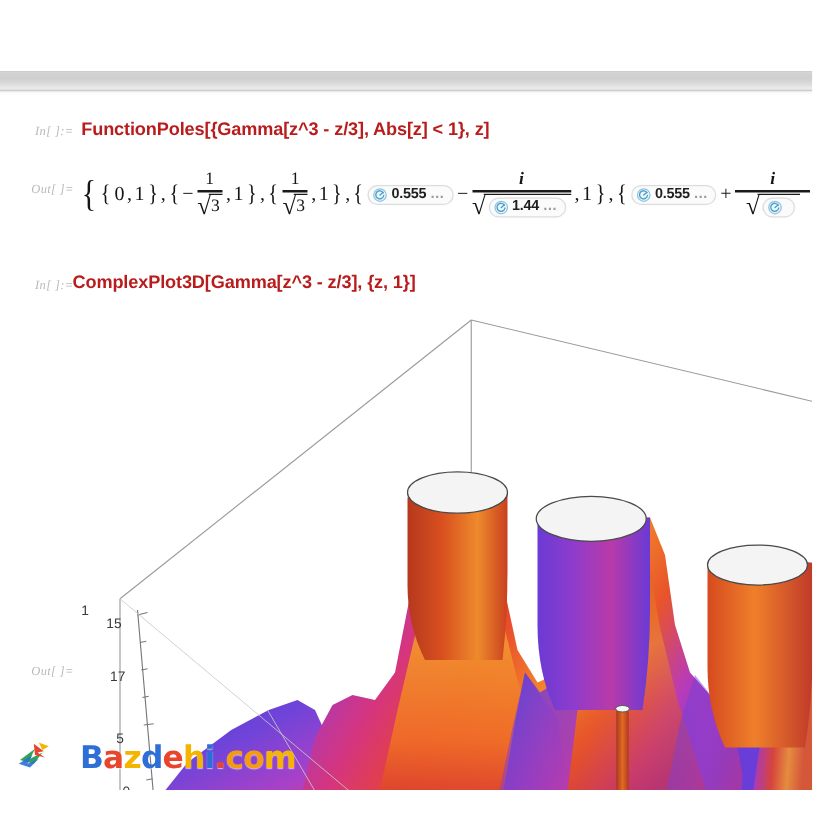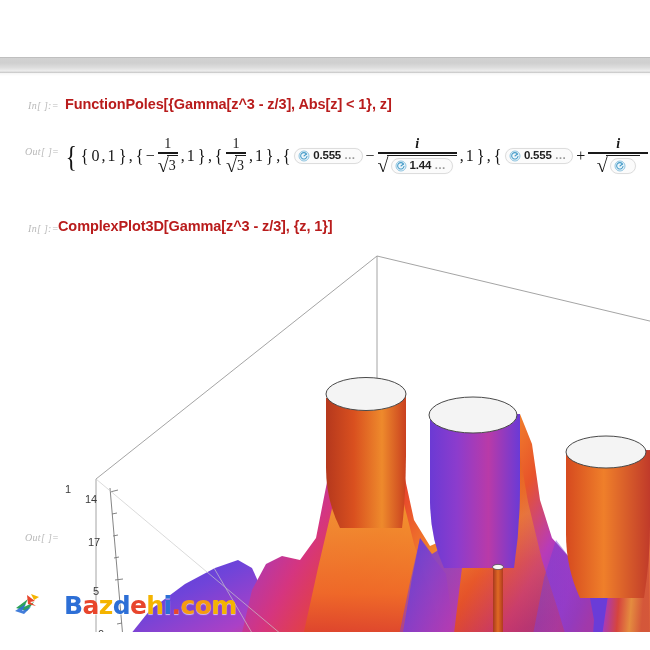--- a/index.html
+++ b/index.html
@@ -462,21 +462,21 @@
         </g>
 
         <g stroke="#c9c9c9" stroke-width="0.8" fill="none" opacity="0.85">
           <path d="M96 241 L300 412"></path>
           <path d="M214 330 L262 412"></path>
         </g>
       </g>
     </svg>
 
     
-    <div class="axis-tick-label" style="left:85px; top:255px;">14</div>
+    <div class="axis-tick-label" style="left:85px; top:255px;">15</div>
     <div class="axis-tick-label" style="left:88px; top:298px;">17</div>
     <div class="axis-tick-label" style="left:93px; top:347px;">5</div>
     <div class="axis-tick-label" style="left:98px; top:390px;">0</div>
 
     
     <div class="axis-name-label" style="left:65px; top:245px;">1</div>
   </div>
 
   <div class="watermark">
     <svg width="30" height="26" viewBox="0 0 30 26">

